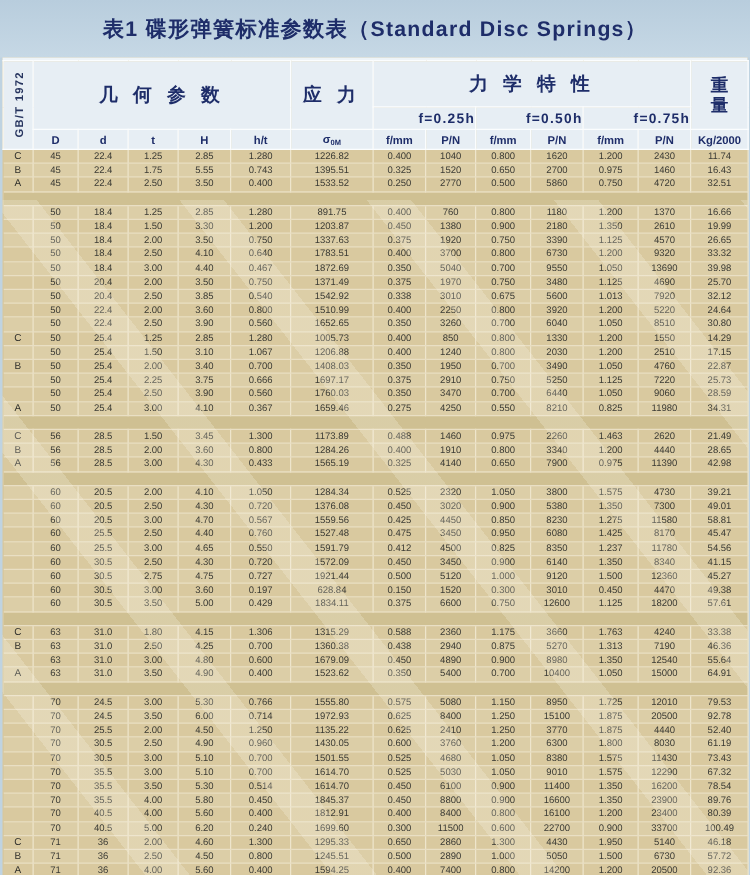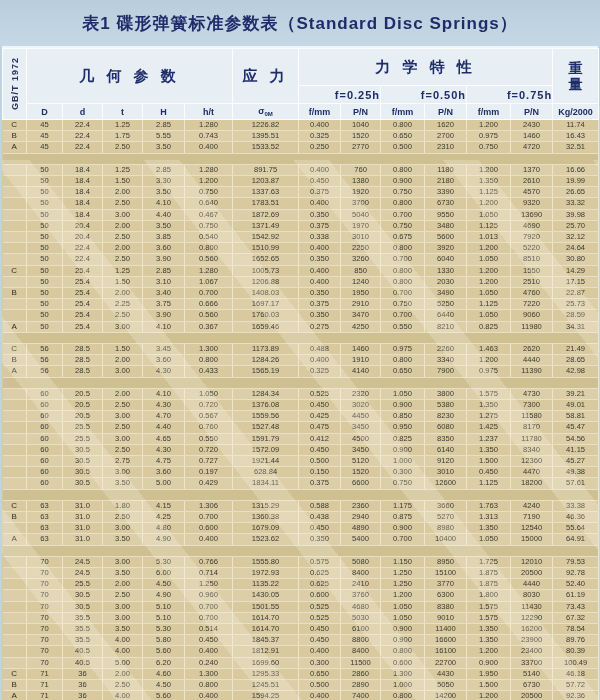--- a/index.html
+++ b/index.html
@@ -164,21 +164,21 @@
             <td class="letter-cell">A</td>
             <td>45</td>
             <td>22.4</td>
             <td>2.50</td>
             <td>3.50</td>
             <td>0.400</td>
             <td>1533.52</td>
             <td>0.250</td>
             <td>2770</td>
             <td>0.500</td>
-            <td>2310</td>
+            <td>5860</td>
             <td>0.750</td>
             <td>4720</td>
             <td>32.51</td>
           </tr>
           <tr class="gap-row">
             <td colspan="14"></td>
           </tr>
           <tr class="r-odd">
             <td class="letter-cell"></td>
             <td>50</td>

